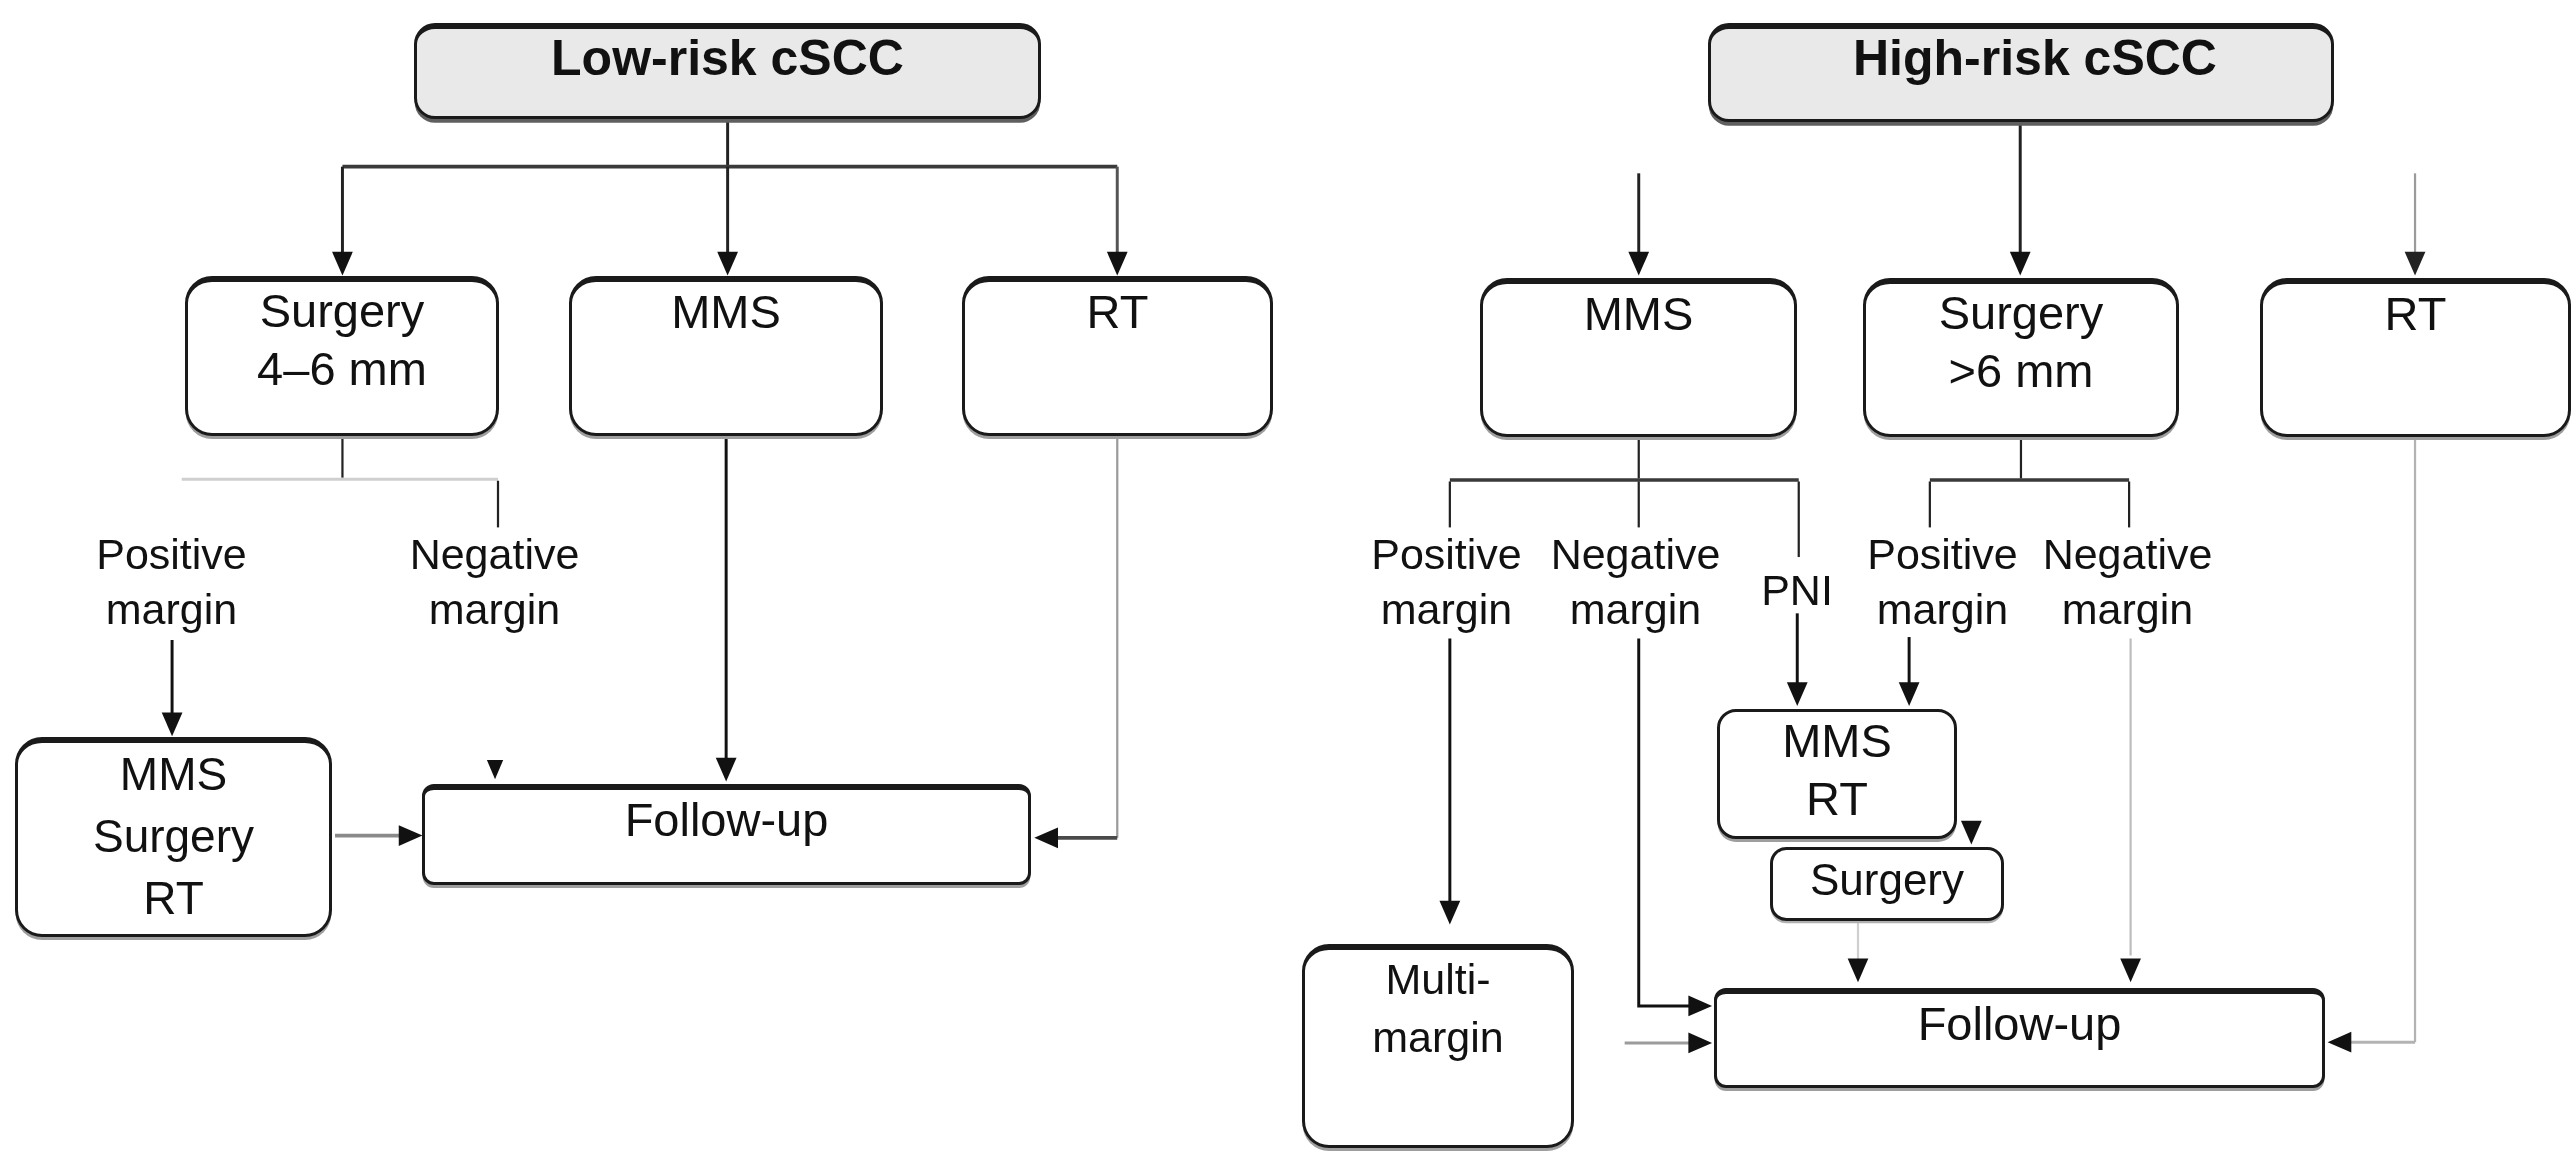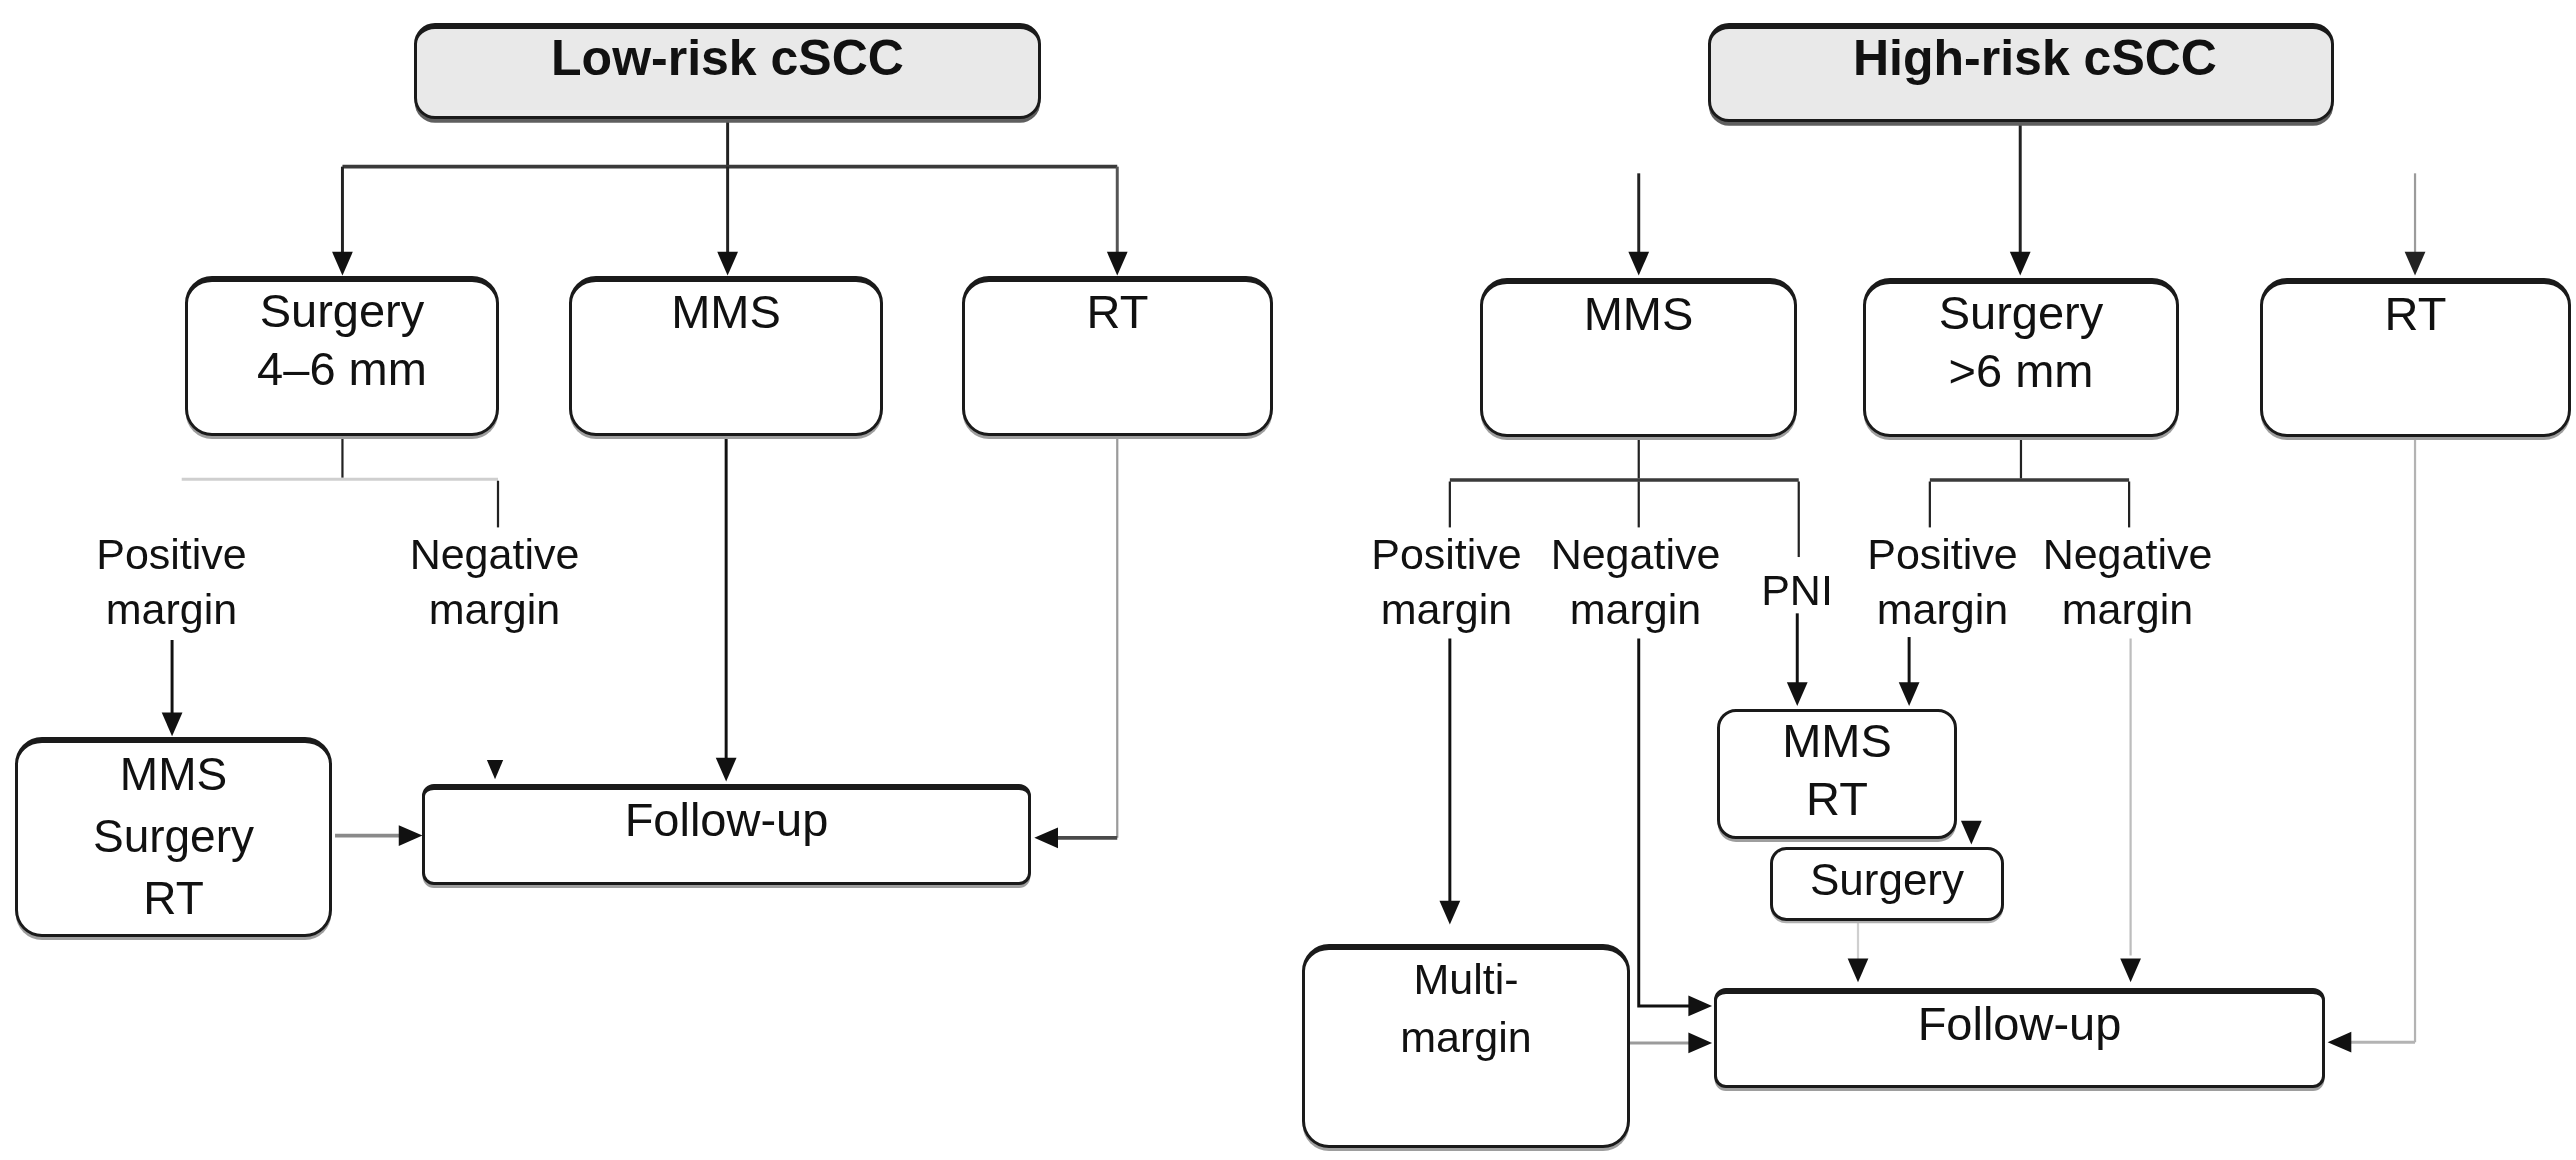--- a/index.html
+++ b/index.html
@@ -232,21 +232,21 @@
 
   <div class="box compact" style="left:1717px; top:709px; width:240px; height:130px;">
     <span class="ln">MMS</span>
     <span class="ln">RT</span>
   </div>
 
   <div class="box small" style="left:1770px; top:847px; width:234px; height:74px;">
     <span class="ln">Surgery</span>
   </div>
 
-  <div class="box mid" style="left:1302px; top:944px; width:328px; height:204px; font-size:43px;">
+  <div class="box mid" style="left:1302px; top:944px; width:272px; height:204px; font-size:43px;">
     <span class="ln">Multi-</span>
     <span class="ln">margin</span>
   </div>
 
   <div class="box wide" style="left:1714px; top:988px; width:611px; height:100px;">
     <span class="ln">Follow-up</span>
   </div>
 
 </div>
 

